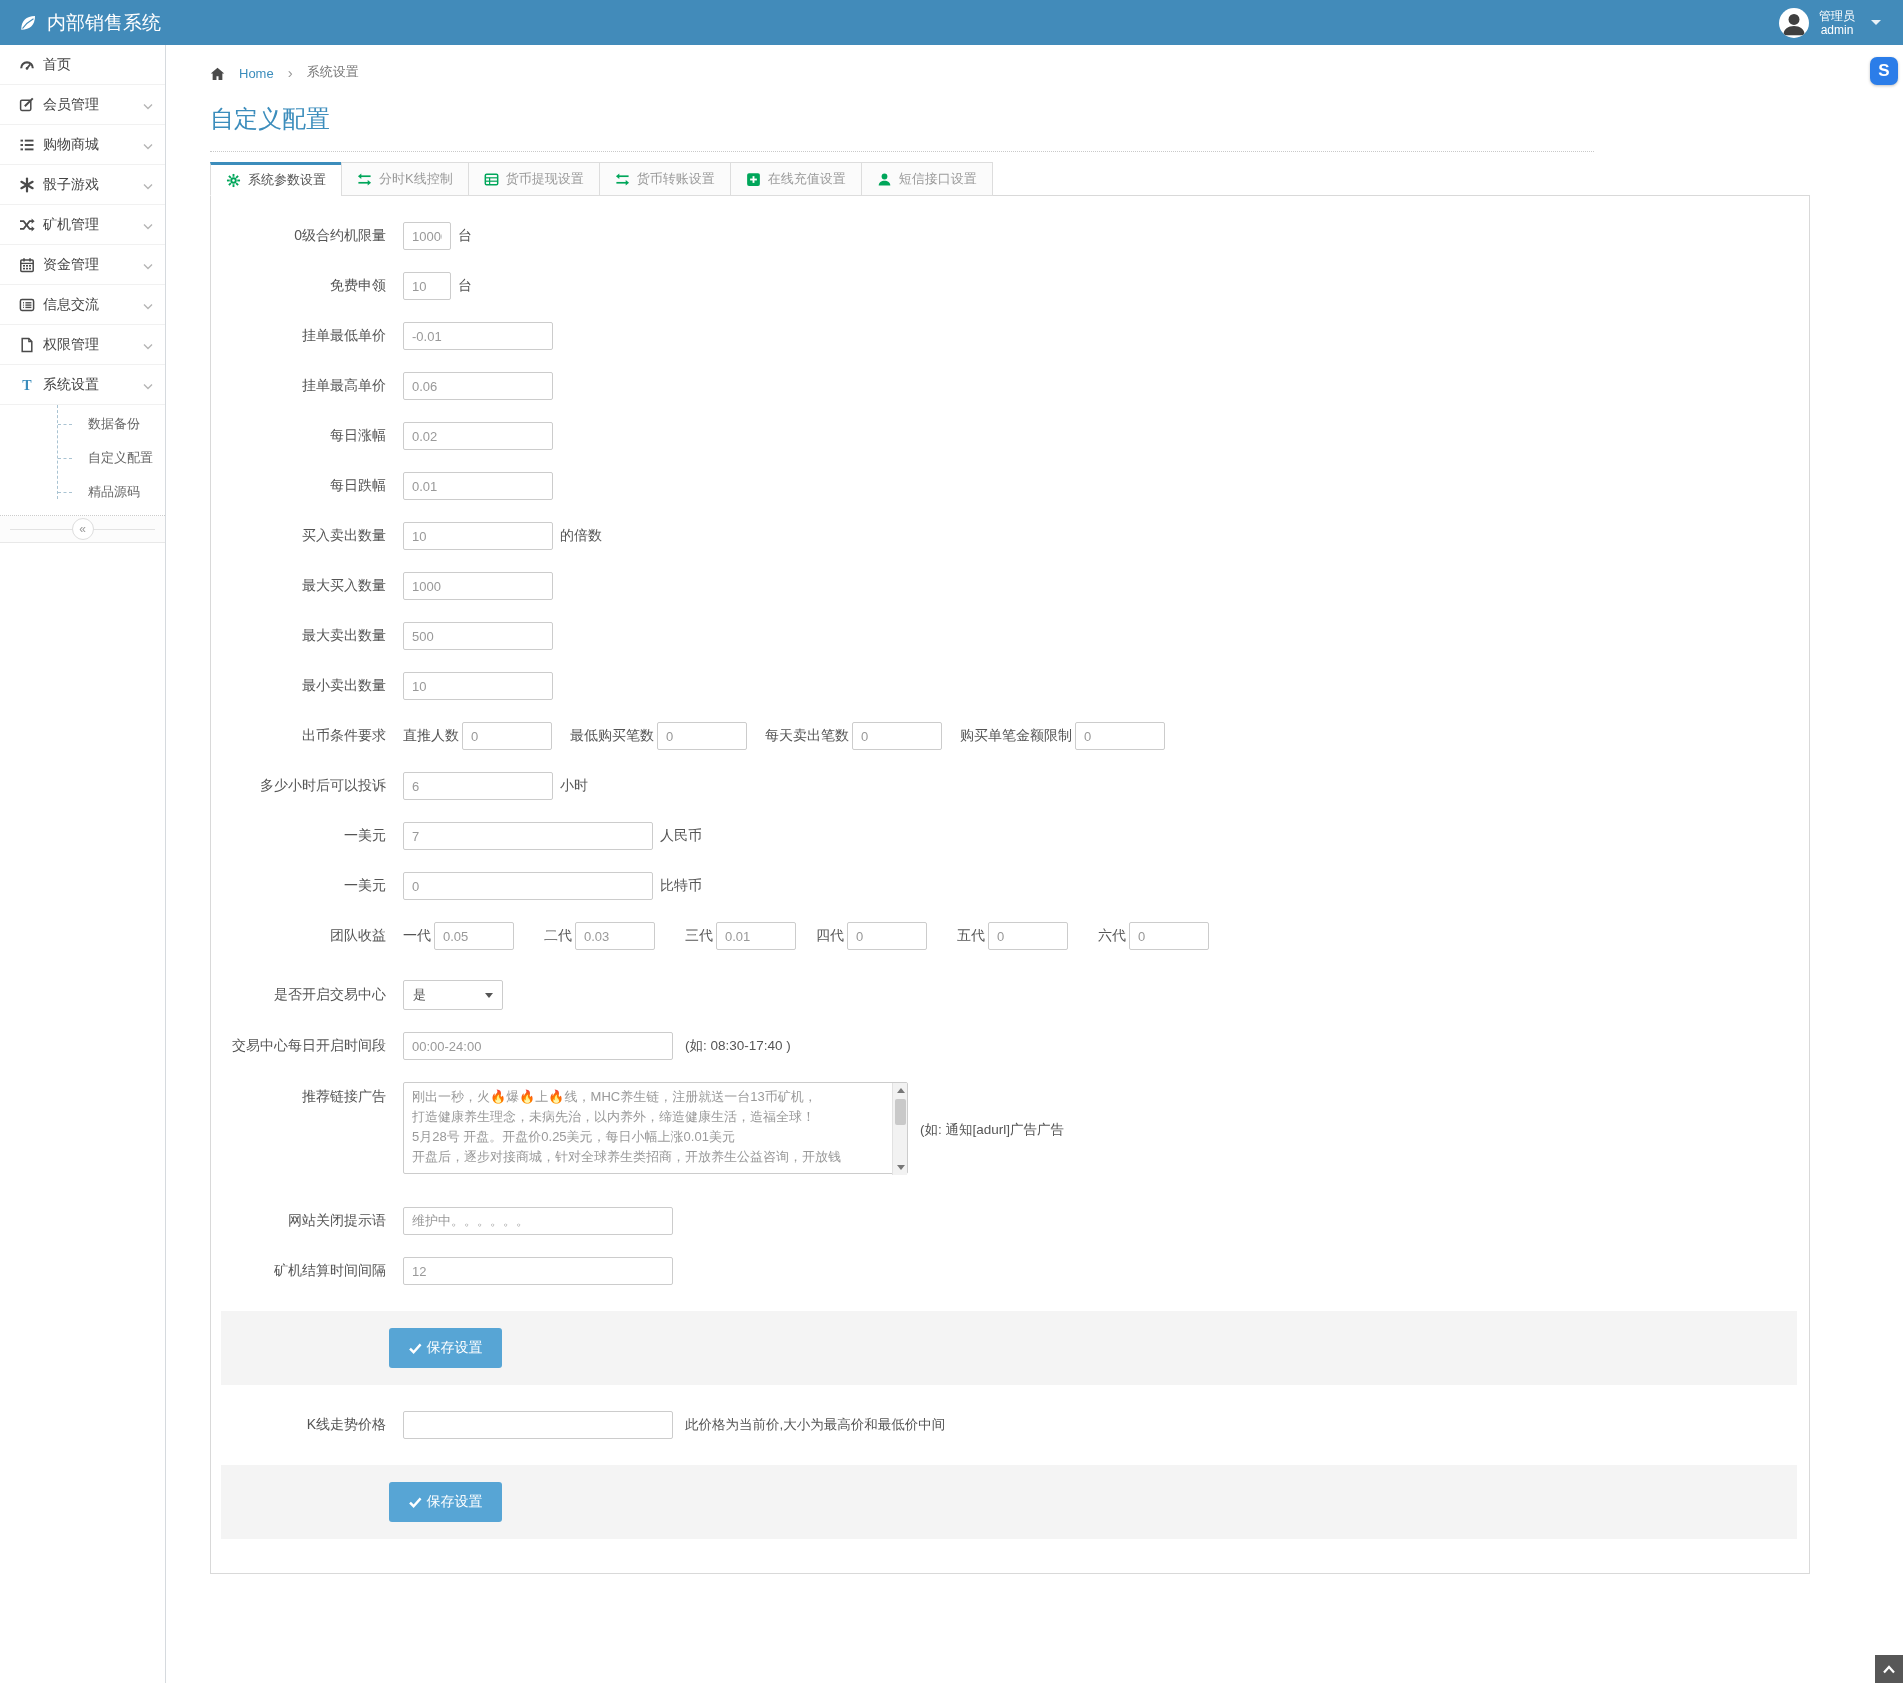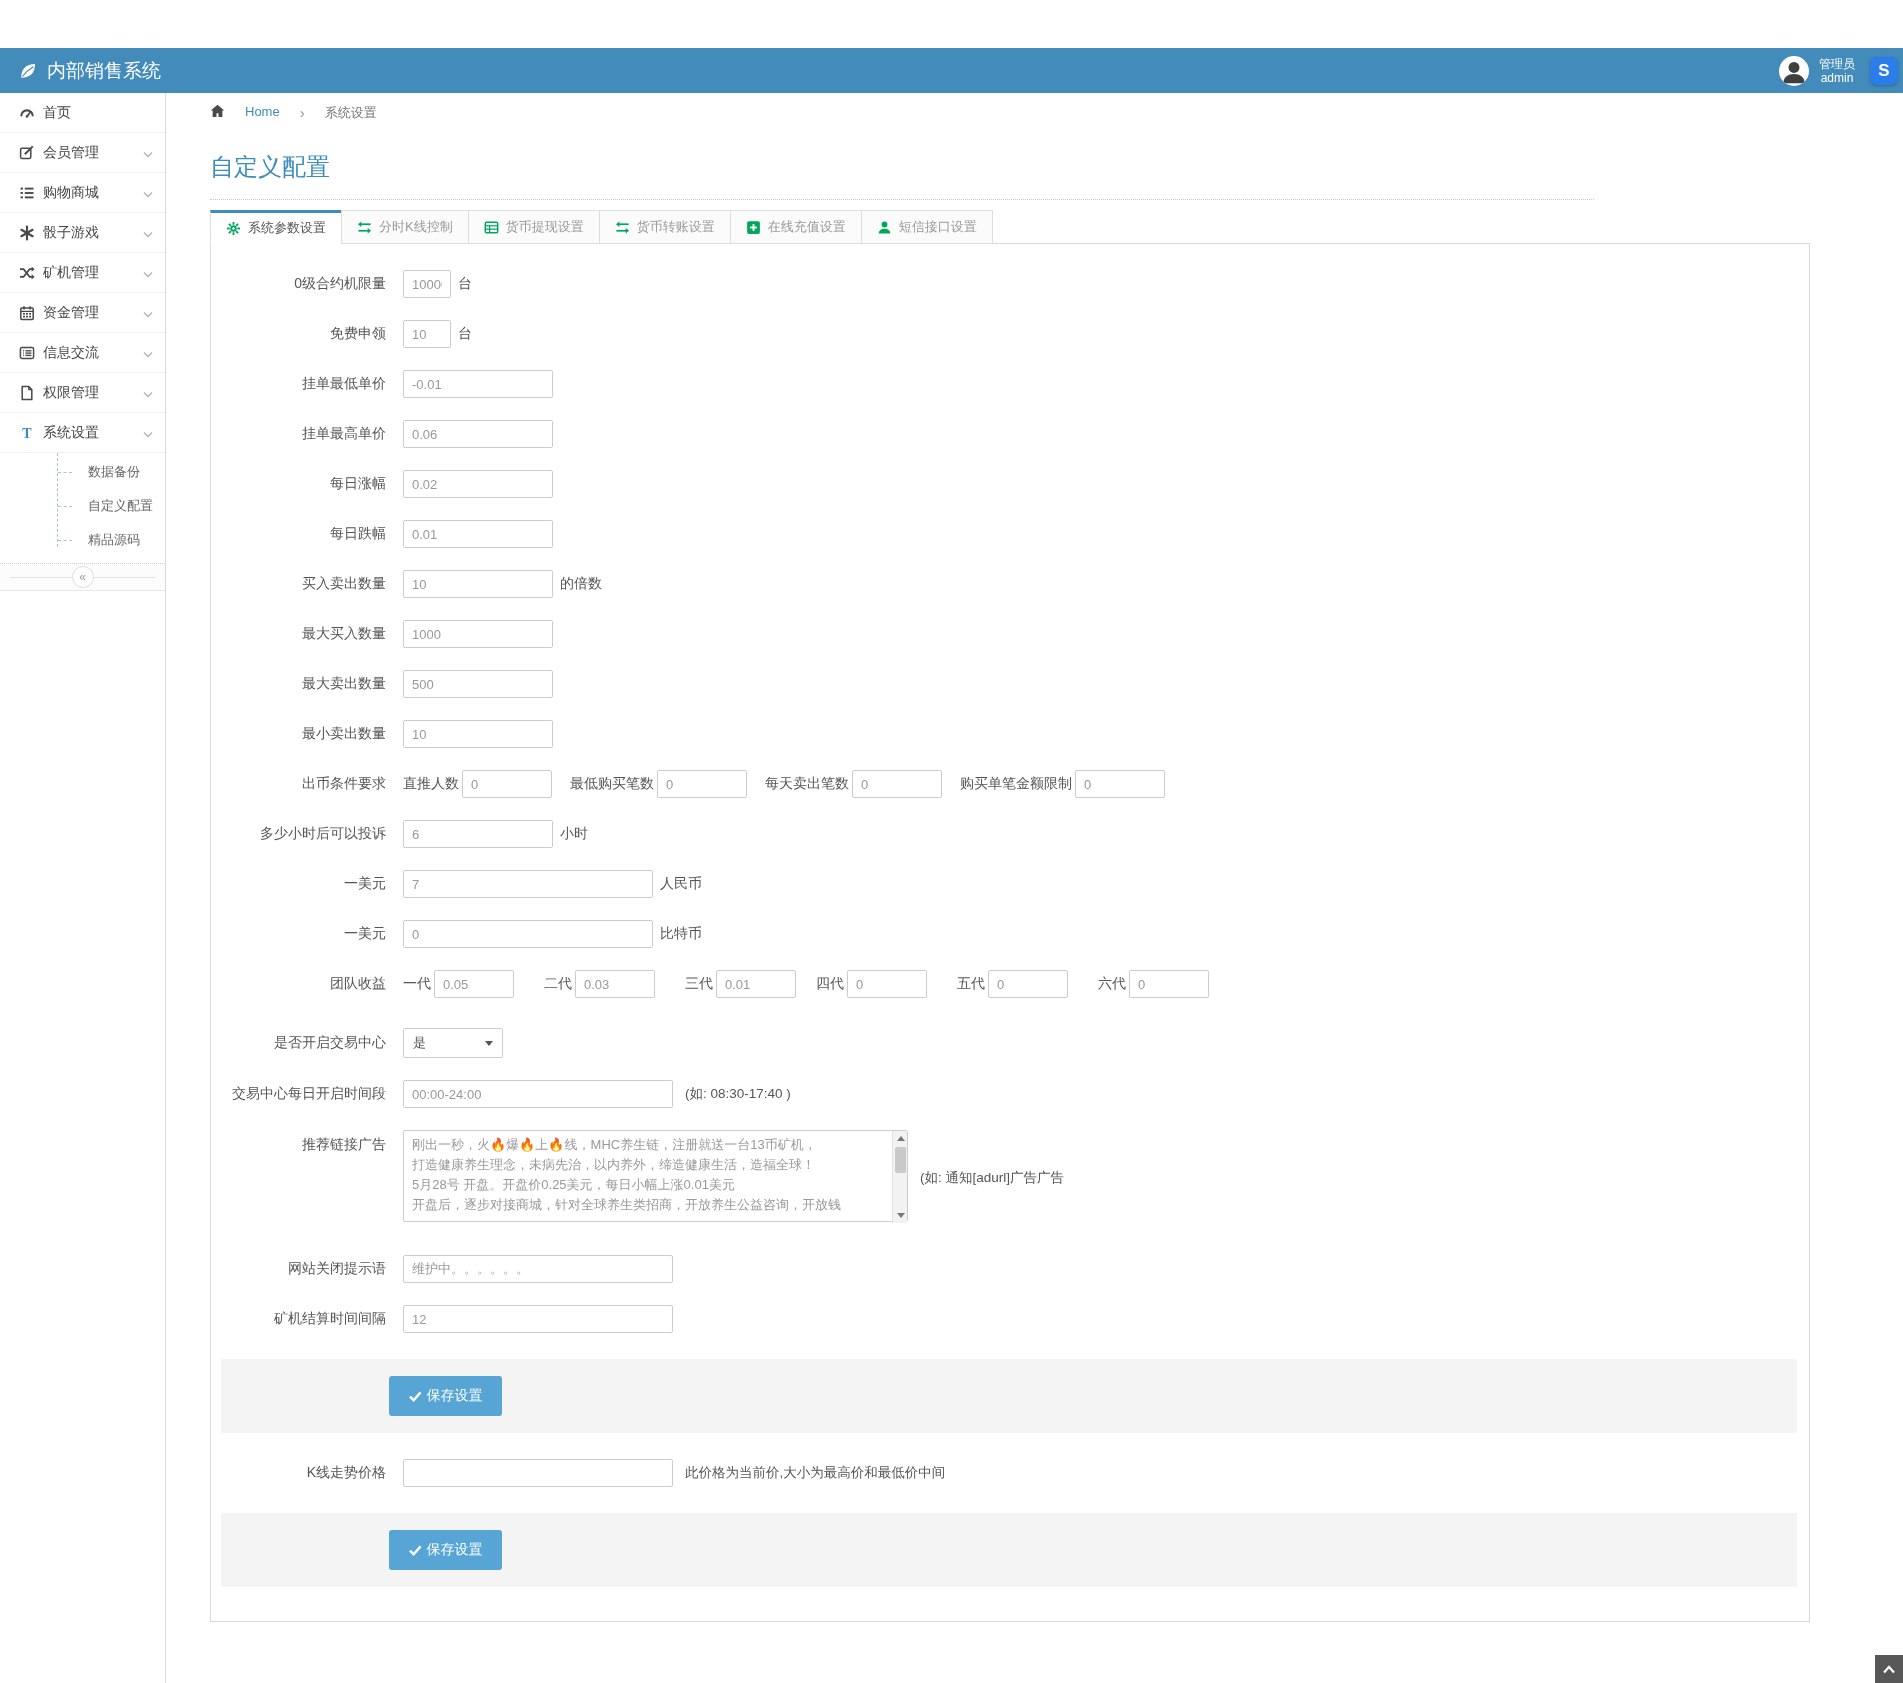--- a/index.html
+++ b/index.html
@@ -1,20 +1,20 @@
 <!DOCTYPE html>
 <html><head>
 <meta charset="utf-8">
 <style>
   * { box-sizing: border-box; margin:0; padding:0; }
   html,body { width:1903px; height:1683px; }
   body { font-family:"Liberation Sans", sans-serif; font-size:14px; color:#444; background:#fff; position:relative; overflow:hidden; }
 
   
-  .header { height:45px; background:#428bba; display:flex; align-items:center; color:#fff;margin-top:48px; }
+  .header { height:45px; background:#428bba; display:flex; align-items:center; color:#fff; }
   .logo { display:flex; align-items:center; gap:9px; padding-left:18px; font-size:19px; }
   .header-right { margin-left:auto; display:flex; align-items:center; gap:10px; padding-right:22px; cursor:pointer; }
   .avatar { width:30px; height:30px; border-radius:50%; background:#fff; overflow:hidden; flex:0 0 auto; }
   .user-lines { font-size:12px; line-height:14px; text-align:left; }
   .user-lines .uname { font-size:12px;text-align:center; }
   .caret-down { width:0; height:0; border-left:5px solid transparent; border-right:5px solid transparent; border-top:5px solid #e8f1f7; margin-left:6px; }
 
   
   .ext-badge { position:absolute; top:57px; right:5px; width:28px; height:28px; border-radius:7px; background:#2b7de9; color:#fff; display:flex; align-items:center; justify-content:center; font-weight:bold; font-size:17px; box-shadow:0 1px 3px rgba(0,0,0,.25); cursor:pointer; }
   .back-top { position:absolute; right:0; bottom:0; width:28px; height:28px; background:#575757; display:flex; align-items:center; justify-content:center; cursor:pointer; }
@@ -30,21 +30,21 @@
   .menu-item .chev { margin-left:auto; }
   .submenu { border-bottom:1px dotted #ccc; position:relative; padding:2px 0 6px; }
   .submenu::before { content:""; position:absolute; left:57px; top:0; bottom:16px; border-left:1px dashed #a9c3d2; }
   .subitem { position:relative; height:34px; line-height:34px; padding-left:88px; font-size:13px; color:#666; cursor:pointer; }
   .subitem::before { content:""; position:absolute; left:58px; top:17px; width:14px; border-top:1px dashed #a9c3d2; }
   .collapse-row { position:relative; height:27px; background:#fcfcfc; border-bottom:1px solid #e8e8e8; cursor:pointer; }
   .collapse-row::before { content:""; position:absolute; left:10px; right:10px; top:13px; border-top:1px solid #e2e2e2; }
   .collapse-knob { position:absolute; left:50%; top:2px; transform:translateX(-50%); width:22px; height:22px; border:1px solid #ddd; border-radius:50%; background:#fff; color:#9a9a9a; font-size:12px; text-align:center; line-height:20px; }
 
   
-  .breadcrumb { height:36px; display:flex; align-items:flex-start; gap:20px; font-size:13px; padding-top:11px; }
+  .breadcrumb { height:36px; display:flex; align-items:flex-end; gap:14px; font-size:13px; padding-top:24px; }
   .bc-home { color:#3c8dbc; cursor:pointer; }
   .bc-sep { color:#999; font-size:15px; }
   .bc-current { color:#777; }
   .page-title { font-size:24px; font-weight:normal; color:#3c8dbc; margin:22px 0 16px; }
   .dotted-divider { width:1384px; border-top:1px dotted #c9c9c9; margin-bottom:10px; }
 
   
   .tabs { display:flex; position:relative; z-index:2; margin-bottom:-1px; }
   .tab { height:34px; display:flex; align-items:center; gap:7px; padding:0 15px; font-size:13px; color:#9a9a9a; background:#fbfbfb; border:1px solid #ddd; margin-right:-1px; cursor:pointer; }
   .tab.active { background:#fff; color:#555; border-top:3px solid #3c8dbc; border-bottom:1px solid #fff; }

